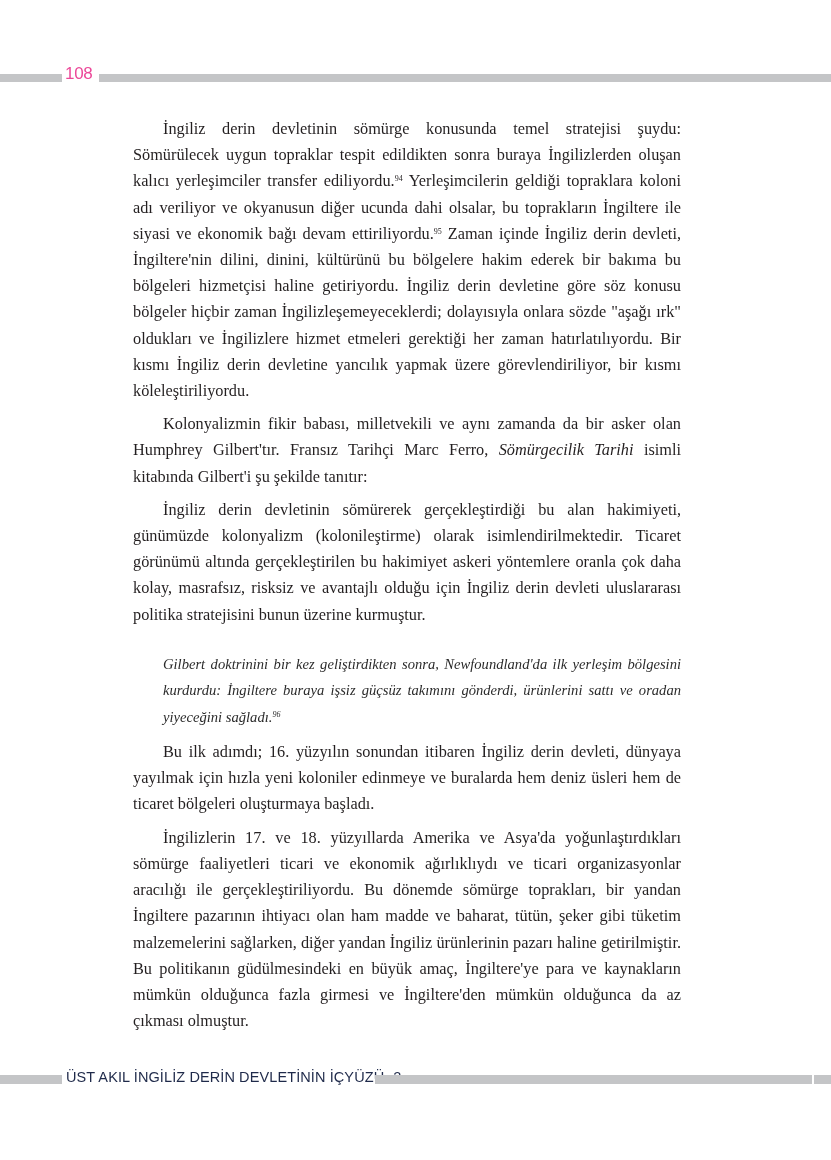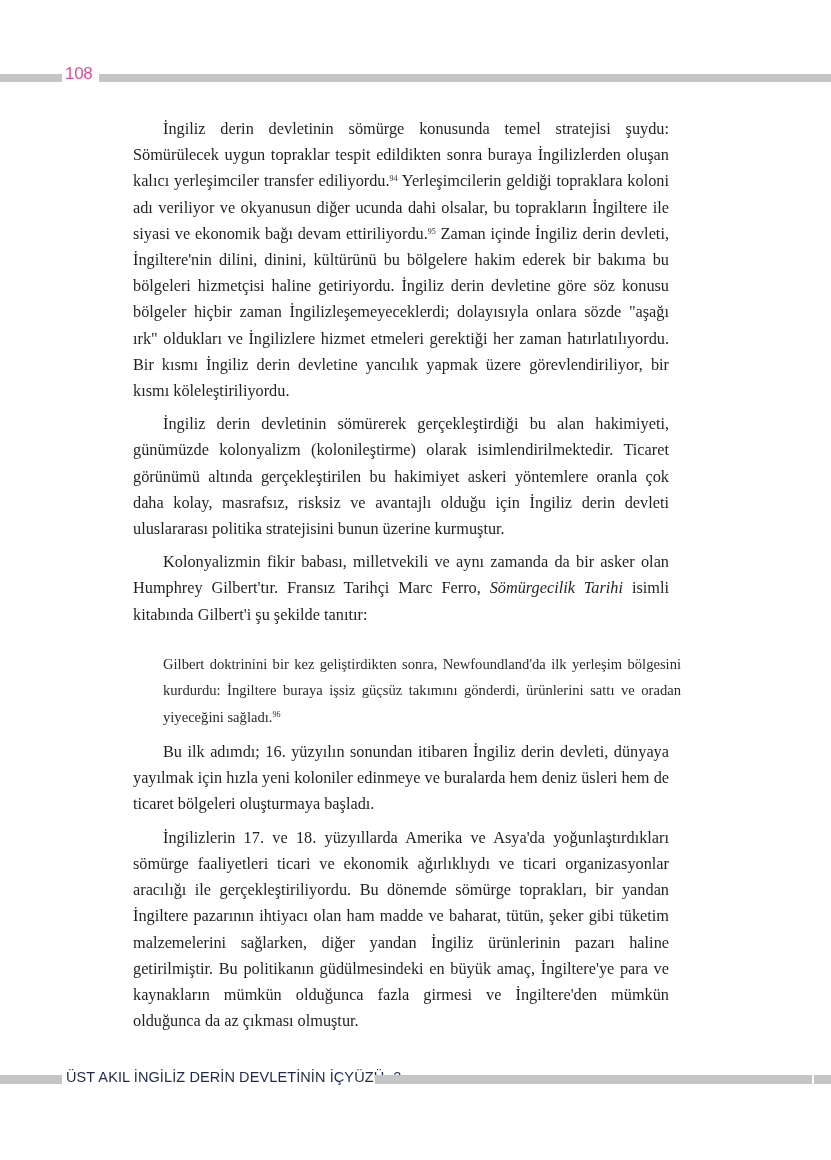--- a/index.html
+++ b/index.html
@@ -13,26 +13,26 @@
   .hb-left { left: 0; width: 62px; }
   .hb-right { left: 99px; width: 732px; }
   .page-number {
     position: absolute; left: 65px; top: 64px; font-family: "Liberation Sans", "DejaVu Sans", sans-serif;
     font-size: 17px; color: #ec4899; letter-spacing: -0.3px;
   }
   .content {
     position: absolute; left: 133px; top: 116px; width: 548px;
     font-size: 16.3px; line-height: 26.2px; text-align: justify; hyphens: manual;
   }
-  .content p { margin: 0 12px 7px 0; text-indent: 30px; }
+  .content p { margin: 0 0 7px 0; text-indent: 30px; }
   .content p .it { font-style: italic; }
   sup.fn { font-size: 8px; vertical-align: 5px; line-height: 0; }
   .quote {
     margin: 23px 0 9px 0; padding-left: 30px; padding-right: 0;
-    font-size: 14.6px; line-height: 26.4px; text-align: justify; color: #2b2b2b;
+    font-style: italic; font-size: 14.6px; line-height: 26.4px; text-align: justify; color: #2b2b2b;
   }
   .footer-bar {
     position: absolute; top: 1075px; height: 9px; background: #c4c5c7;
   }
   .fb-left { left: 0; width: 62px; }
   .fb-right { left: 375px; width: 456px; }
   .fb-notch { position: absolute; top: 1075px; left: 812px; width: 2px; height: 9px; background: #ffffff; }
   .footer-title {
     position: absolute; left: 66px; top: 1069px; font-family: "Liberation Sans", "DejaVu Sans", sans-serif;
     font-size: 14.5px; color: #1f2a4a; letter-spacing: 0.1px; white-space: nowrap;
@@ -43,24 +43,24 @@
 
 <div class="header-bar hb-left"></div>
 <div class="page-number">108</div>
 <div class="header-bar hb-right"></div>
 
 <div class="content">
   <p>
     <span>İngiliz derin devletinin sömürge konusunda temel stratejisi şuydu: Sömürülecek uygun topraklar tespit edildikten sonra buraya İngilizlerden oluşan kalıcı yerleşimciler transfer ediliyordu.</span><sup class="fn">94</sup><span> Yerleşimcilerin geldiği topraklara koloni adı veriliyor ve okyanusun diğer ucunda dahi olsalar, bu toprakların İngiltere ile siyasi ve ekonomik bağı devam ettiriliyordu.</span><sup class="fn">95</sup><span> Zaman içinde İngiliz derin devleti, İngiltere'nin dilini, dinini, kültürünü bu bölgelere hakim ederek bir bakıma bu bölgeleri hizmetçisi haline getiriyordu. İngiliz derin devletine göre söz konusu bölgeler hiçbir zaman İngilizleşemeyeceklerdi; dolayısıyla onlara sözde "aşağı ırk" oldukları ve İngilizlere hizmet etmeleri gerektiği her zaman hatırlatılıyordu. Bir kısmı İngiliz derin devletine yancılık yapmak üzere görevlendiriliyor, bir kısmı köleleştiriliyordu.</span>
   </p>
   <p>
-    <span>İngiliz derin devletinin sömürerek gerçekleştirdiği bu alan hakimiyeti, günümüzde kolonyalizm (kolonileştirme) olarak isimlendirilmektedir. Ticaret görünümü altında gerçekleştirilen bu hakimiyet askeri yöntemlere oranla çok daha kolay, masrafsız, risksiz ve avantajlı olduğu için İngiliz derin devleti uluslararası politika stratejisini bunun üzerine kurmuştur.</span>
+    <span>Kolonyalizmin fikir babası, milletvekili ve aynı zamanda da bir asker olan Humphrey Gilbert'tır. Fransız Tarihçi Marc Ferro, </span><span class="it">Sömürgecilik Tarihi</span><span> isimli kitabında Gilbert'i şu şekilde tanıtır:</span>
   </p>
   <p>
-    <span>Kolonyalizmin fikir babası, milletvekili ve aynı zamanda da bir asker olan Humphrey Gilbert'tır. Fransız Tarihçi Marc Ferro, </span><span class="it">Sömürgecilik Tarihi</span><span> isimli kitabında Gilbert'i şu şekilde tanıtır:</span>
+    <span>İngiliz derin devletinin sömürerek gerçekleştirdiği bu alan hakimiyeti, günümüzde kolonyalizm (kolonileştirme) olarak isimlendirilmektedir. Ticaret görünümü altında gerçekleştirilen bu hakimiyet askeri yöntemlere oranla çok daha kolay, masrafsız, risksiz ve avantajlı olduğu için İngiliz derin devleti uluslararası politika stratejisini bunun üzerine kurmuştur.</span>
   </p>
   <div class="quote">
     <span>Gilbert doktrinini bir kez geliştirdikten sonra, Newfoundland'da ilk yerleşim bölgesini kurdurdu: İngiltere buraya işsiz güçsüz takımını gönderdi, ürünlerini sattı ve oradan yiyeceğini sağladı.</span><sup class="fn">96</sup>
   </div>
   <p>
     <span>Bu ilk adımdı; 16. yüzyılın sonundan itibaren İngiliz derin devleti, dünyaya yayılmak için hızla yeni koloniler edinmeye ve buralarda hem deniz üsleri hem de ticaret bölgeleri oluşturmaya başladı.</span>
   </p>
   <p>
     <span>İngilizlerin 17. ve 18. yüzyıllarda Amerika ve Asya'da yoğunlaştırdıkları sömürge faaliyetleri ticari ve ekonomik ağırlıklıydı ve ticari organizasyonlar aracılığı ile gerçekleştiriliyordu. Bu dönemde sömürge toprakları, bir yandan İngiltere pazarının ihtiyacı olan ham madde ve baharat, tütün, şeker gibi tüketim malzemelerini sağlarken, diğer yandan İngiliz ürünlerinin pazarı haline getirilmiştir. Bu politikanın güdülmesindeki en büyük amaç, İngiltere'ye para ve kaynakların mümkün olduğunca fazla girmesi ve İngiltere'den mümkün olduğunca da az çıkması olmuştur.</span>
   </p>

